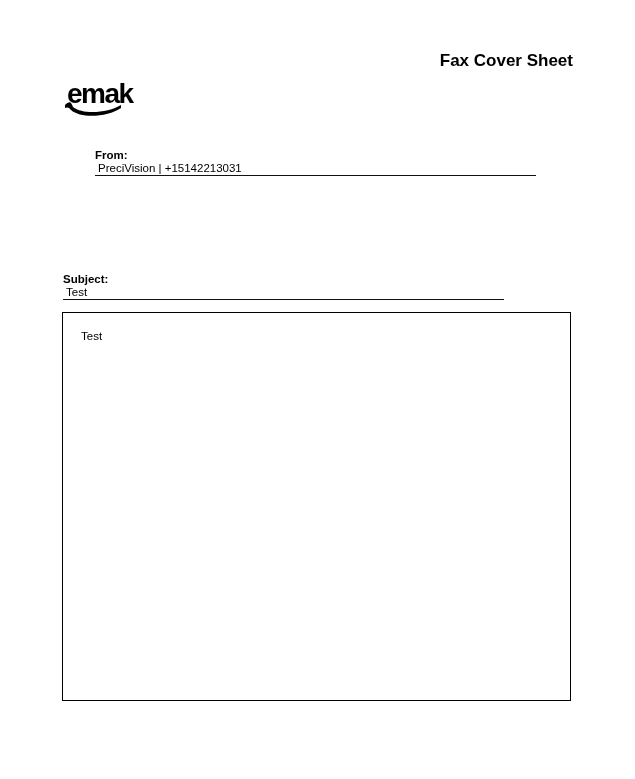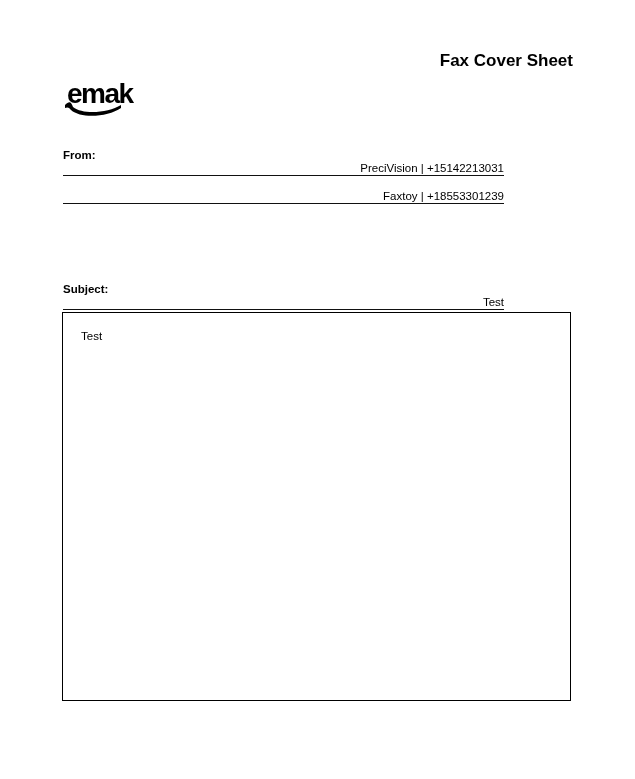--- a/index.html
+++ b/index.html
@@ -6,49 +6,48 @@
     body { width: 635px; height: 779px; position: relative; overflow: hidden;
            font-family: "Liberation Sans", sans-serif; color: #000; }
     .logo { position: absolute; left: 63px; top: 62px; width: 72px; height: 40px; margin-top: 15px; }
     .logo-text { position: absolute; left: 4px; top: 0; font-size: 28px; font-weight: bold;
                  letter-spacing: -1.5px; font-family: "Liberation Sans", sans-serif; line-height: 34px; }
     .logo svg { position: absolute; left: 0; top: 20px; }
     .title { position: absolute; right: 62px; top: 51px; font-size: 17px; font-weight: bold; }
     .field { position: absolute; left: 63px; width: 441px; }
     .field-label { font-size: 11.5px; font-weight: bold; line-height: 13px; }
     .field-value { font-size: 11.5px; line-height: 13px; padding-left: 3px;
-                   border-bottom: 1.3px solid #111; height: 13px; text-align: right; }
+                   border-bottom: 1.3px solid #111; height: 13px; }
     .body-box { position: absolute; left: 62px; top: 312px; width: 507px; height: 387px;
                 border: 1.6px solid #000; }
     .body-text { position: absolute; left: 18px; top: 17px; font-size: 11.5px; }
   </style>
 </head>
 <body>
 
 <div class="logo">
   <svg width="60" height="20" viewBox="0 0 60 20">
     <path d="M2 8 C6 4, 8 4, 10 10 C20 18, 45 16, 58 8 L58 11 C45 20, 18 22, 8 13 C6 10, 4 10, 2 11 Z" fill="#000"></path>
   </svg>
   <span class="logo-text">emak</span>
 </div>
 
 <div class="title">Fax Cover Sheet</div>
 
-<div class="field" style="top:149px;">
+<div class="field" style="top:149px;margin-left:32px;">
   <div class="field-label">From:</div>
   <div class="field-value">PreciVision | +15142213031</div>
 </div>
 
 <div class="field" style="top:190px;">
-  <div class="field-value">Faxtoy | +18553301239</div>
 </div>
 
 <div class="field" style="top:232px;">
 </div>
 
-<div class="field" style="top:273px;margin-top:10px;">
+<div class="field" style="top:273px;">
   <div class="field-label">Subject:</div>
   <div class="field-value">Test</div>
 </div>
 
 <div class="body-box">
   <div class="body-text">Test</div>
 </div>
 
 </body></html>

